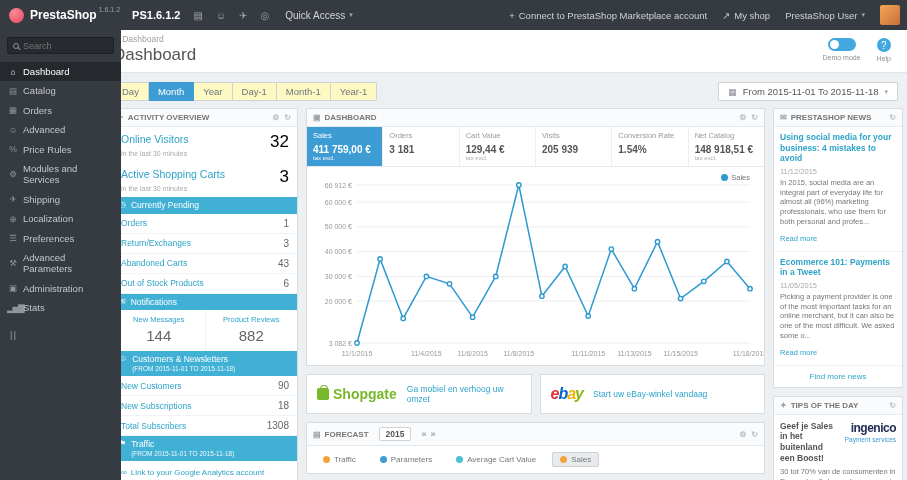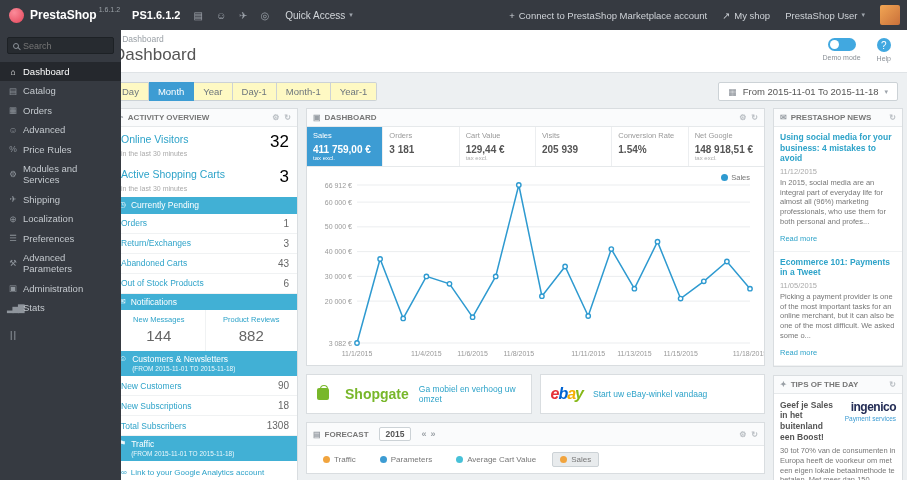--- a/index.html
+++ b/index.html
@@ -107,21 +107,21 @@
   .kpi.active .k-label, .kpi.active .k-value, .kpi.active .k-sub { color:#fff; }
   .chart-wrap { position:relative; padding:2px 2px 0; }
   .chart-legend { position:absolute; top:6px; right:14px; font-size:7.5px; color:#777;
     display:flex; align-items:center; gap:3px; }
   .dot { width:7px; height:7px; border-radius:50%; display:inline-block; }
 
   
   .module-row { display:flex; gap:8px; margin-bottom:8px; }
   .module-box { flex:1; background:#fff; border:1px solid #d9dde0; display:flex; align-items:center;
     gap:10px; padding:9px 10px; }
-  .shopgate-logo { color:#78b72a; font-weight:bold; font-size:14px; display:flex; align-items:center; gap:16px;text-align:right; }
+  .shopgate-logo { color:#78b72a; font-weight:bold; font-size:14px; display:flex; align-items:center; gap:4px;text-align:right; }
   .sg-bag { width:12px; height:12px; background:#78b72a; border-radius:2px; position:relative; }
   .sg-bag::after { content:""; position:absolute; left:3px; top:-3px; width:6px; height:5px;
     border:1.5px solid #78b72a; border-bottom:none; border-radius:4px 4px 0 0; }
   .ebay-logo { font-size:16px; font-weight:bold; font-style:italic; letter-spacing:-1px; }
   .module-link { color:var(--link); font-size:8.5px; cursor:pointer; }
 
   
   .fc-year { border:1px solid #ccd2d6; border-radius:2px; padding:1px 6px; font-size:8.5px;
     color:#555; margin-left:6px; background:#fff; cursor:pointer; }
   .fc-arrows { color:#9aa0a6; font-size:9px; margin-left:6px; display:flex; gap:4px; }
@@ -387,21 +387,21 @@
           </div>
           <div class="kpi">
             <div class="k-label">Visits</div>
             <div class="k-value">205 939</div>
           </div>
           <div class="kpi">
             <div class="k-label">Conversion Rate</div>
             <div class="k-value">1.54%</div>
           </div>
           <div class="kpi">
-            <div class="k-label">Net Google</div>
+            <div class="k-label">Net Catalog</div>
             <div class="k-value">148 918,51 €</div>
             <div class="k-sub">tax excl.</div>
           </div>
         </div>
         <div class="chart-wrap">
           <div class="chart-legend">
             <span class="dot" style="background: rgb(46, 154, 208);"></span>
             <span>Sales</span>
           </div>
           <svg width="455" height="192">
@@ -515,20 +515,21 @@
           <div class="news-date">11/12/2015</div>
           <div class="news-body">In 2015, social media are an integral part of everyday life for almost all (96%) marketing professionals, who use them for both personal and profes...</div>
           <span class="read-more">Read more</span>
         </div>
         <div class="news-item">
           <div class="news-title">Ecommerce 101: Payments in a Tweet</div>
           <div class="news-date">11/05/2015</div>
           <div class="news-body">Picking a payment provider is one of the most important tasks for an online merchant, but it can also be one of the most difficult. We asked some o...</div>
           <span class="read-more">Read more</span>
         </div>
+        <span class="find-more">Find more news</span>
       </div>
 
       <div class="panel">
         <div class="panel-header">
           <span class="ph-icon">✦</span>
           <span>TIPS OF THE DAY</span>
           <span class="panel-tools">
             <span>↻</span>
           </span>
         </div>

